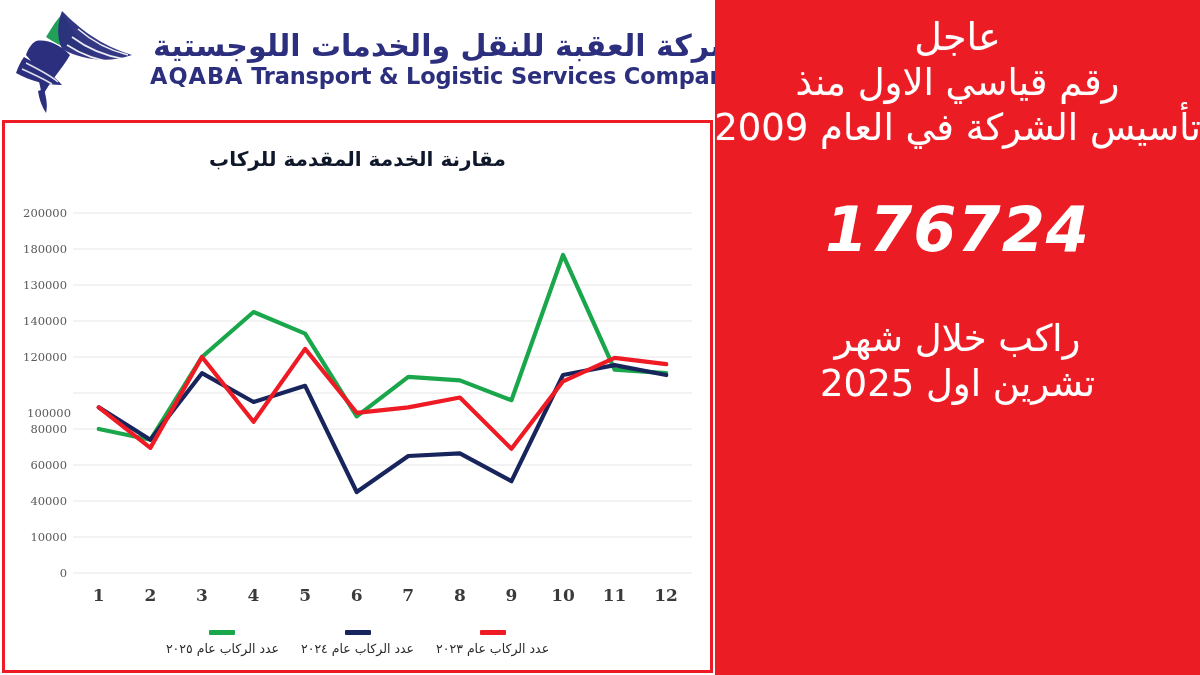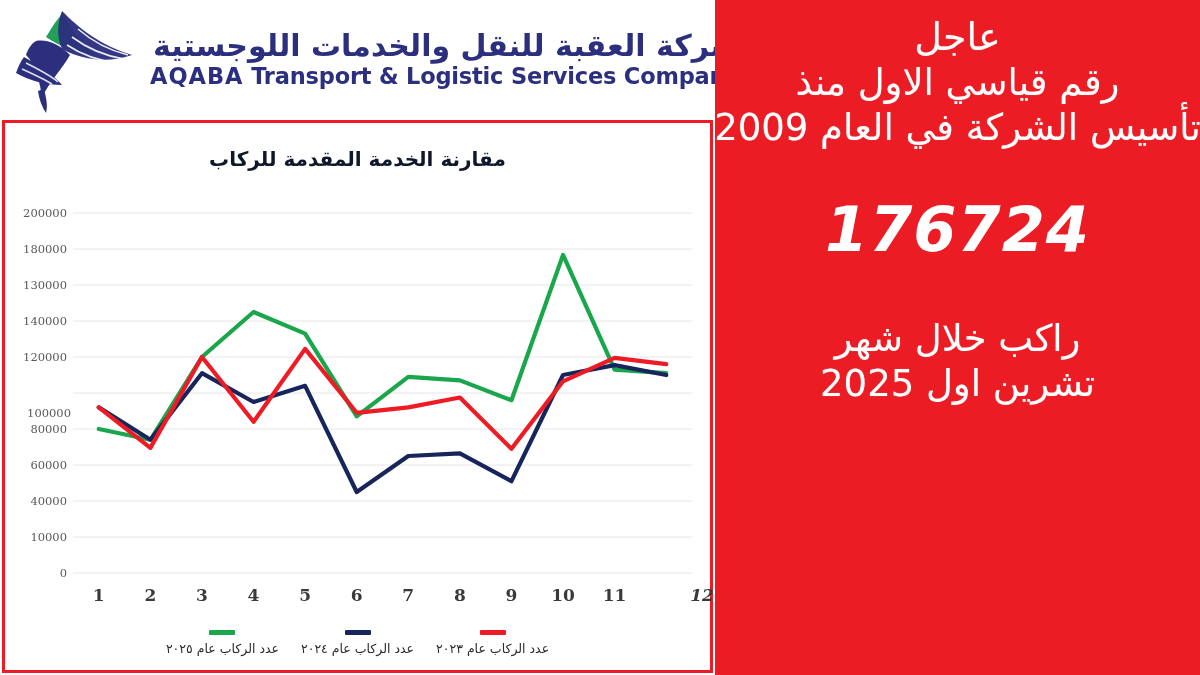--- a/index.html
+++ b/index.html
@@ -201,21 +201,21 @@
             <div class="xtick" style="left: 145.375px; top: 462px;">2</div>
             <div class="xtick" style="left: 196.958px; top: 462px;">3</div>
             <div class="xtick" style="left: 248.542px; top: 462px;">4</div>
             <div class="xtick" style="left: 300.125px; top: 462px;">5</div>
             <div class="xtick" style="left: 351.708px; top: 462px;">6</div>
             <div class="xtick" style="left: 403.292px; top: 462px;">7</div>
             <div class="xtick" style="left: 454.875px; top: 462px;">8</div>
             <div class="xtick" style="left: 506.458px; top: 462px;">9</div>
             <div class="xtick" style="left: 558.042px; top: 462px;">10</div>
             <div class="xtick" style="left: 609.625px; top: 462px;">11</div>
-            <div class="xtick" style="left: 697px; top: 462px; font-style: italic;">12</div>
+            <div class="xtick" style="left: 661px; top: 462px;">12</div>
           </div>
       </div>
 
       <div class="legend" id="legend">
           <div class="legend-item">
             <span class="legend-swatch" style="background: rgb(26, 166, 75);"></span>
             <span class="legend-label">عدد الركاب عام ٢٠٢٥</span>
           </div>
           <div class="legend-item">
             <span class="legend-swatch" style="background: rgb(23, 37, 92);"></span>

